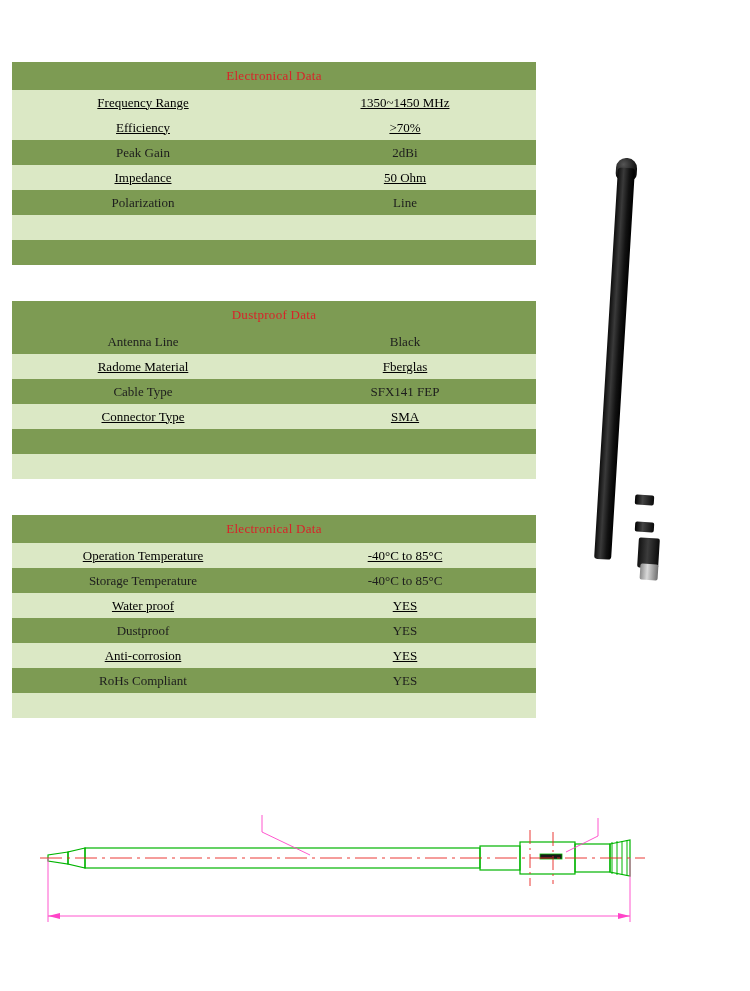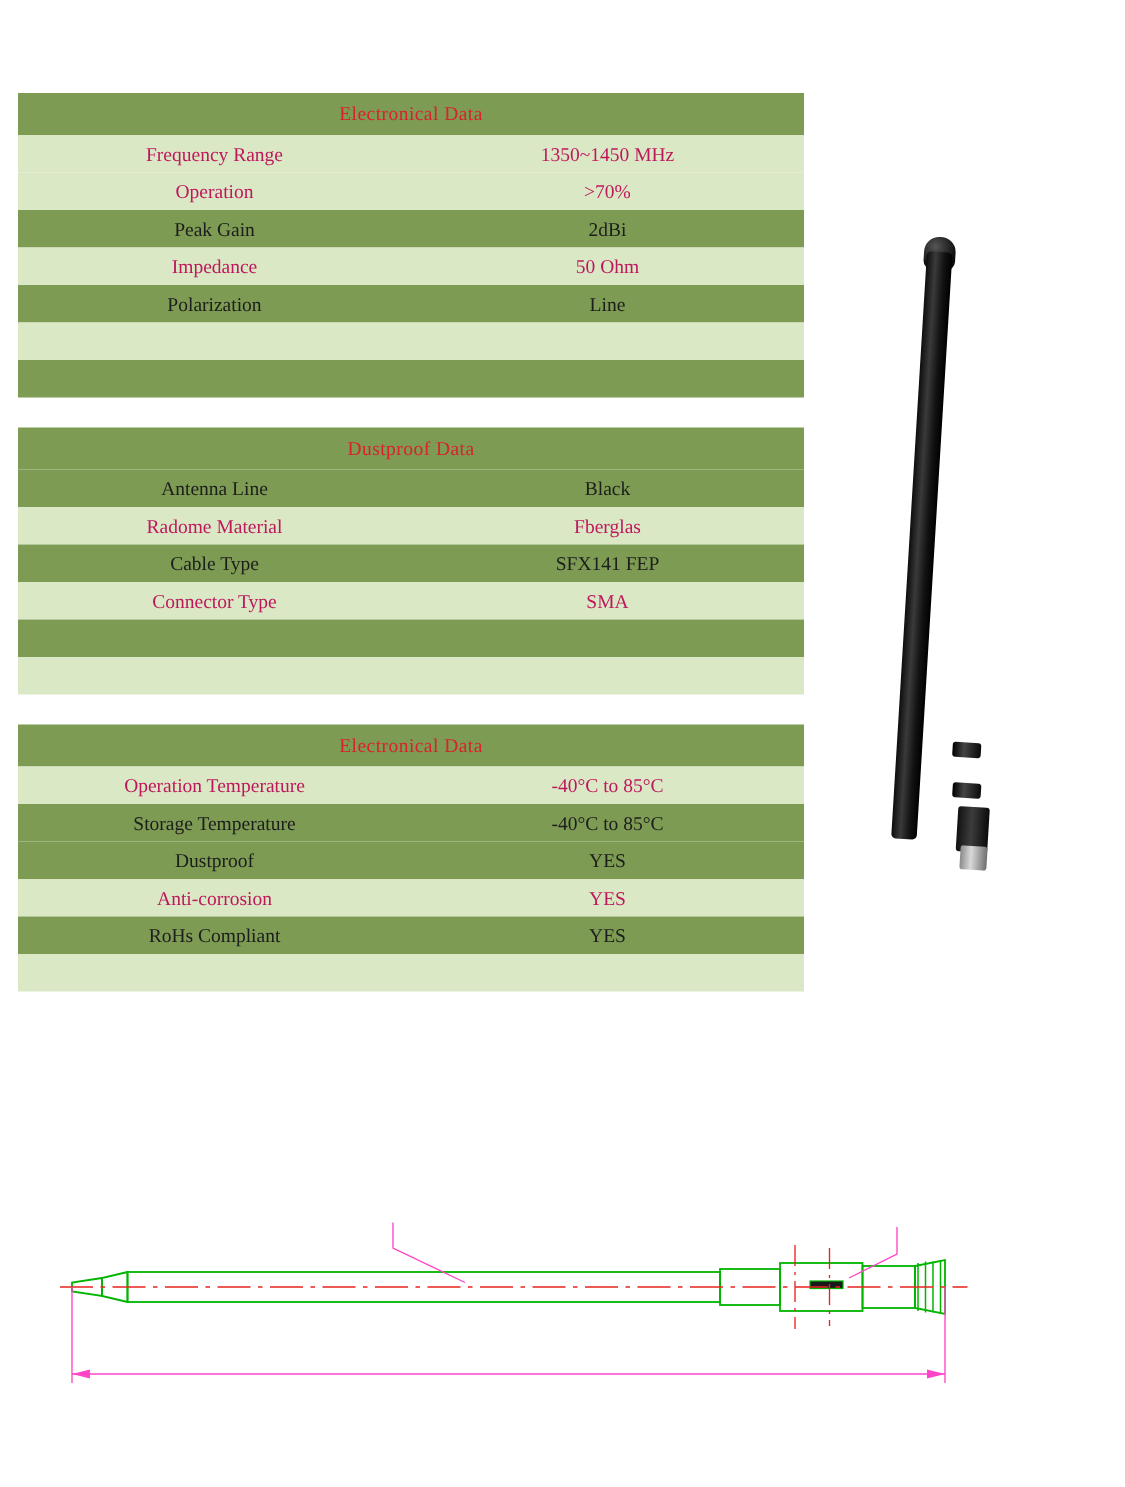--- a/index.html
+++ b/index.html
@@ -20,21 +20,21 @@
   .tables-col {
     position: absolute;
     left: 12px;
     top: 62px;
     width: 524px;
   }
   .spec-table {
     width: 100%;
     border-collapse: collapse;
     table-layout: fixed;
-    margin-bottom: 20px;
+    margin-bottom: 36px;
   }
   .spec-table td, .spec-table th {
     height: 25px;
     padding: 0;
     font-size: 13px;
     font-weight: normal;
     text-align: center;
     vertical-align: middle;
   }
   .tbl-title {
@@ -44,21 +44,22 @@
     font-size: 15px;
     letter-spacing: .3px;
     height: 28px !important;
   }
   .row-dark td {
     background: #7d9b53;
     color: #1d1d1d;
   }
   .row-light td {
     background: #dbe8c5;
-    color: #be185d;
+    color: #000000;
+    text-decoration: underline;
   }
   .filler-dark { background: #7d9b53; height: 25px !important; }
   .filler-light { background: #dbe8c5; height: 25px !important; }
 
   
   .antenna-photo {
     position: absolute;
     left: 600px;
     top: 150px;
     width: 60px;
@@ -132,21 +133,21 @@
   <table class="spec-table">
     <tbody>
         <tr>
       <th class="tbl-title" colspan="2">Electronical Data</th>
     </tr>
     <tr class="row-light">
       <td>Frequency Range</td>
       <td>1350~1450 MHz</td>
     </tr>
     <tr class="row-light">
-      <td>Operation</td>
+      <td>Efficiency</td>
       <td>&gt;70%</td>
     </tr>
     <tr class="row-dark">
       <td>Peak Gain</td>
       <td>2dBi</td>
     </tr>
     <tr class="row-light">
       <td>Impedance</td>
       <td>50 Ohm</td>
     </tr>
@@ -198,20 +199,24 @@
         <tr>
       <th class="tbl-title" colspan="2">Electronical  Data</th>
     </tr>
     <tr class="row-light">
       <td>Operation Temperature</td>
       <td>-40°C to 85°C</td>
     </tr>
     <tr class="row-dark">
       <td>Storage Temperature</td>
       <td>-40°C to 85°C</td>
+    </tr>
+    <tr class="row-light">
+      <td>Water proof</td>
+      <td>YES</td>
     </tr>
     <tr class="row-dark">
       <td>Dustproof</td>
       <td>YES</td>
     </tr>
     <tr class="row-light">
       <td>Anti-corrosion</td>
       <td>YES</td>
     </tr>
     <tr class="row-dark">

